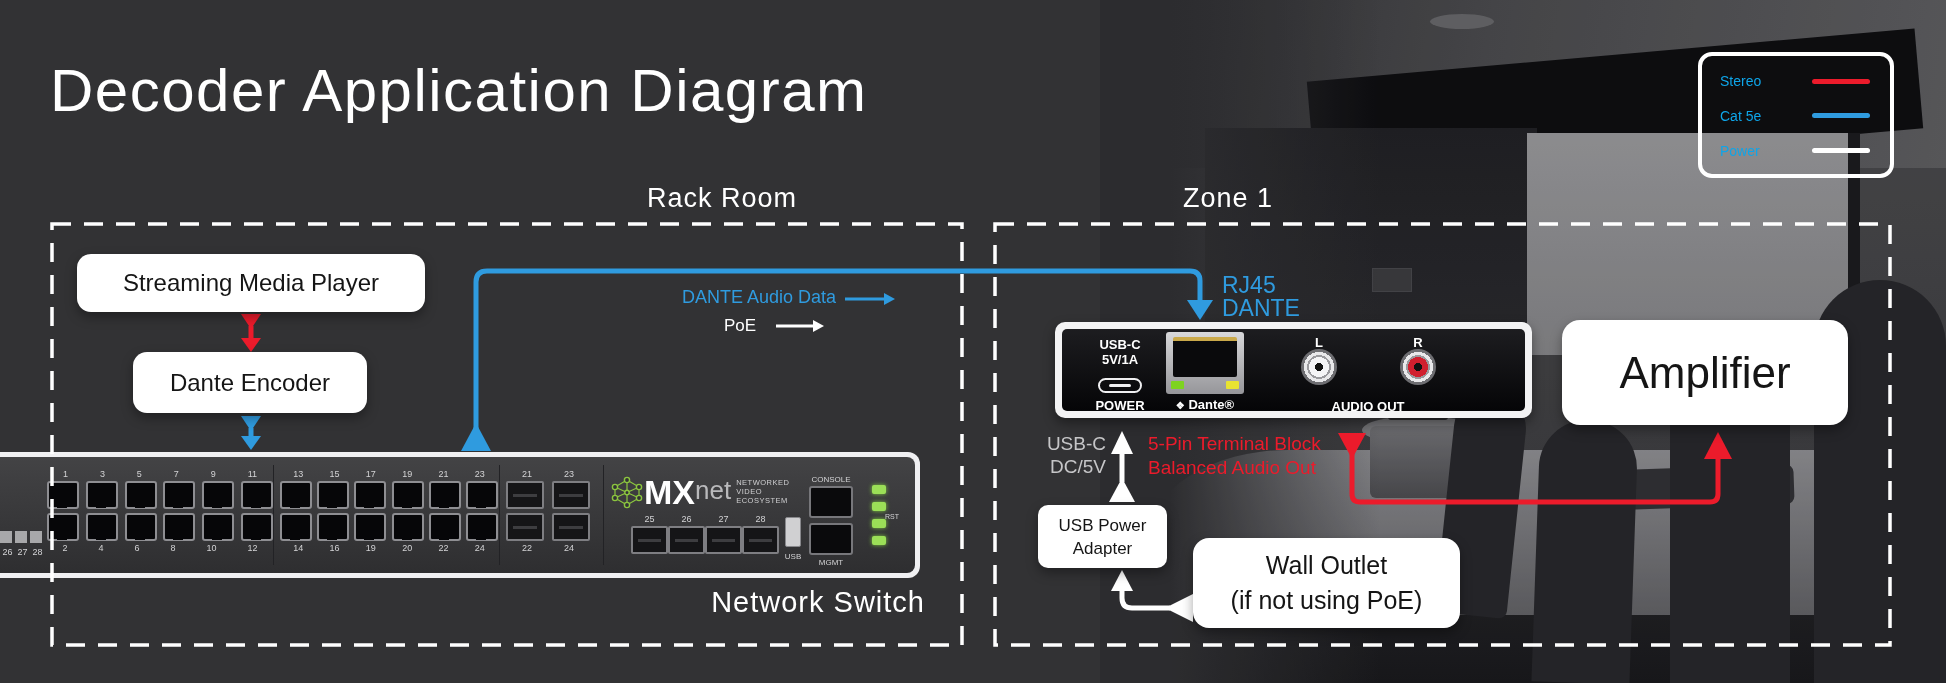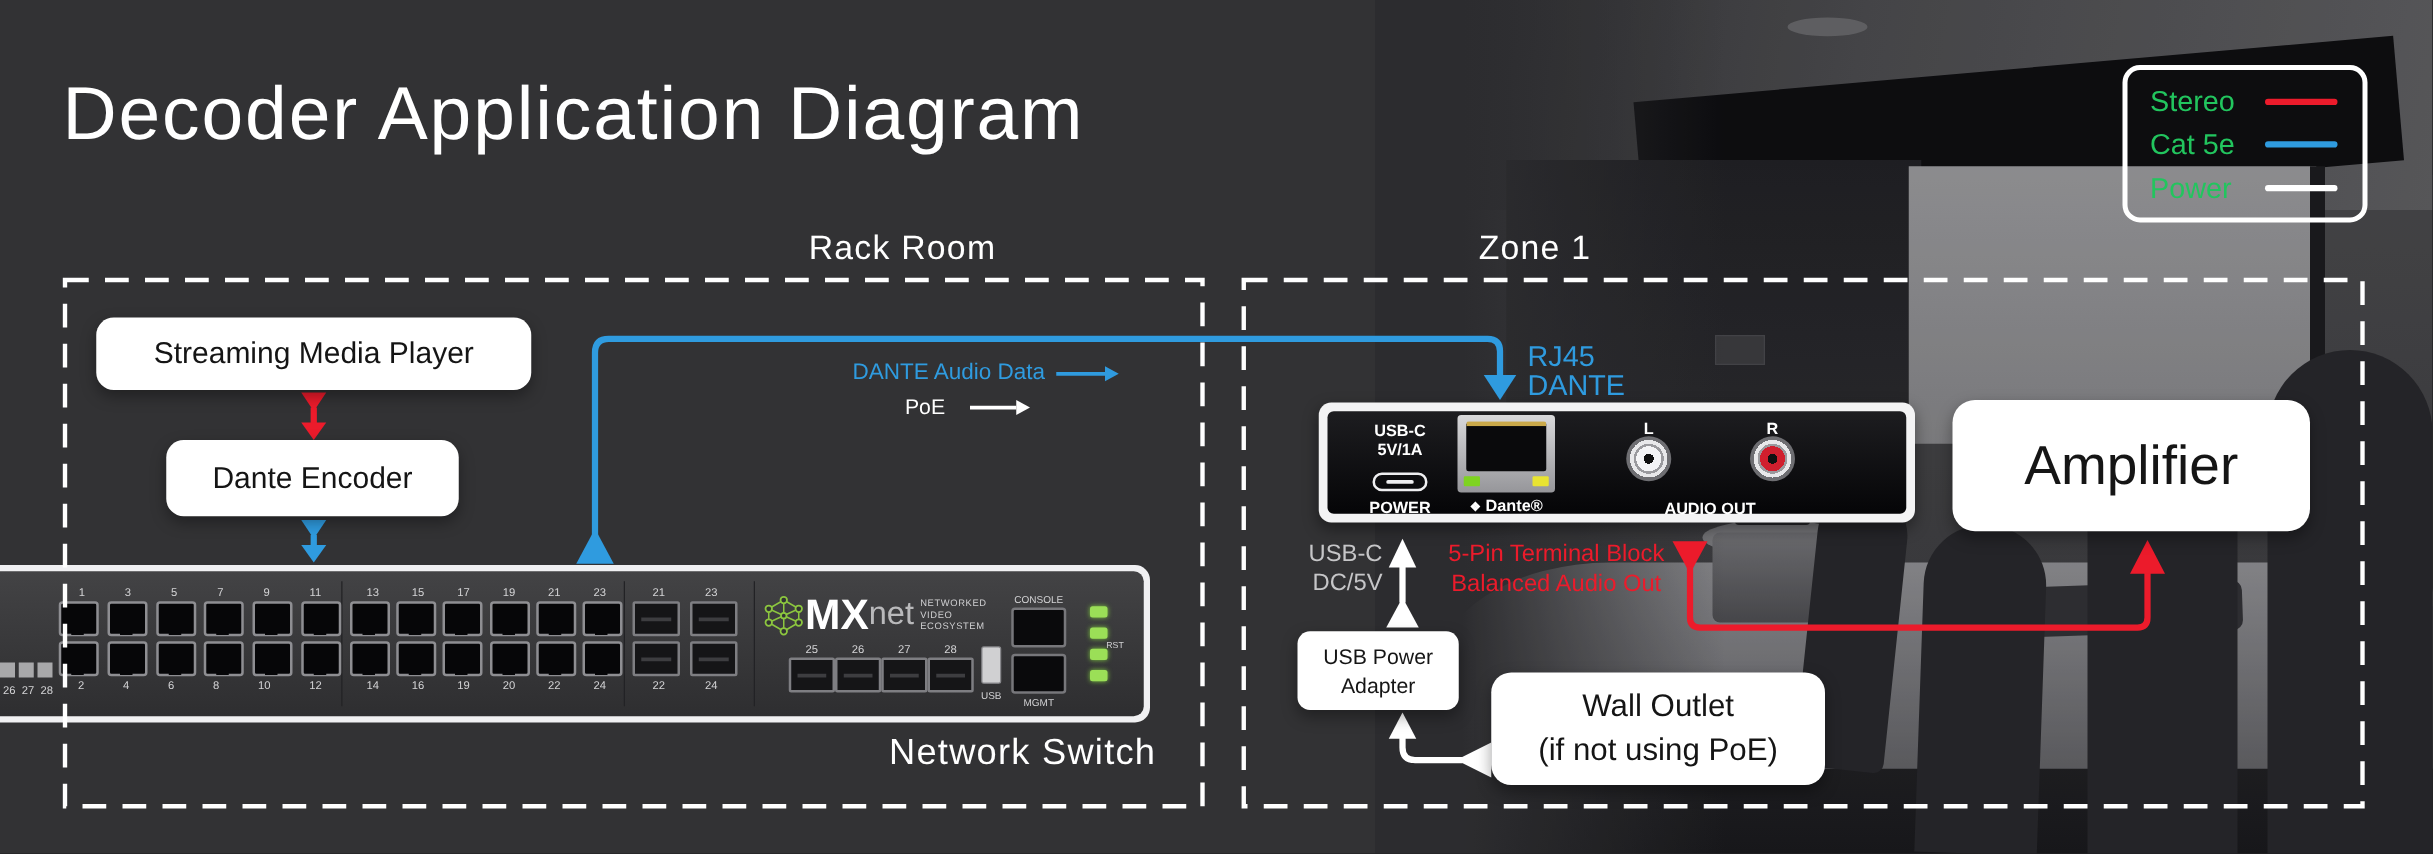--- a/index.html
+++ b/index.html
@@ -45,21 +45,21 @@
   .lbl-white{color:#fff;}
 
   
   .node{background:#fff;border-radius:14px;display:flex;flex-direction:column;align-items:center;
         justify-content:center;color:#151515;text-align:center;box-shadow:0 5px 12px rgba(0,0,0,.35);}
 
   
   .legend{left:1698px;top:52px;width:196px;height:126px;border:4px solid #fff;border-radius:14px;
           padding:8px 20px 6px 18px;display:flex;flex-direction:column;justify-content:space-around;}
   .legend-row{display:flex;align-items:center;justify-content:space-between;}
-  .legend-label{color:#22c55e;font-size:23px;}
+  .legend-label{color:#0ea5e9;font-size:14px;}
   .legend-line{width:58px;height:5px;border-radius:3px;}
 
   
   .switch{left:-38px;top:452px;width:958px;height:126px;background:#f0f0f2;border-radius:12px;padding:5px;}
   .switch-face{position:relative;width:100%;height:100%;border-radius:8px;
                background:linear-gradient(180deg,#434345,#2e2e30);}
   .switch-face .abs{position:absolute;}
   .divider{width:1px;background:#222225;top:8px;height:100px;}
   .pgroup{display:flex;flex-direction:column;}
   .nums{display:flex;justify-content:space-around;font-size:9px;line-height:10px;height:10px;color:#d3d3d5;}
@@ -409,19 +409,19 @@
   <div class="abs txt lbl-blue" style="left:640px;top:287px;width:196px;font-size:18px;text-align:right;">DANTE Audio Data</div>
   <div class="abs txt lbl-white" style="left:705px;top:316px;width:70px;font-size:17px;text-align:center;">PoE</div>
   <div class="abs lbl-blue" style="left:1222px;top:274px;font-size:23px;line-height:23px;">
     <div>RJ45</div>
     <div>DANTE</div>
   </div>
   <div class="abs lbl-gray" style="left:1014px;top:432px;width:92px;font-size:19px;line-height:23px;text-align:right;">
     <div>USB-C</div>
     <div>DC/5V</div>
   </div>
-  <div class="abs lbl-red" style="left:1148px;top:432px;width:194px;font-size:19px;line-height:24px;text-align:center;">
+  <div class="abs lbl-red" style="left:1148px;top:432px;width:194px;font-size:19px;line-height:24px;text-align:left;">
     <div>5-Pin Terminal Block</div>
     <div>Balanced Audio Out</div>
   </div>
   <div class="abs txt lbl-white" style="left:685px;top:586px;width:240px;font-size:29px;text-align:right;letter-spacing:1px;">Network Switch</div>
 
 </div>
 
 </body></html>

